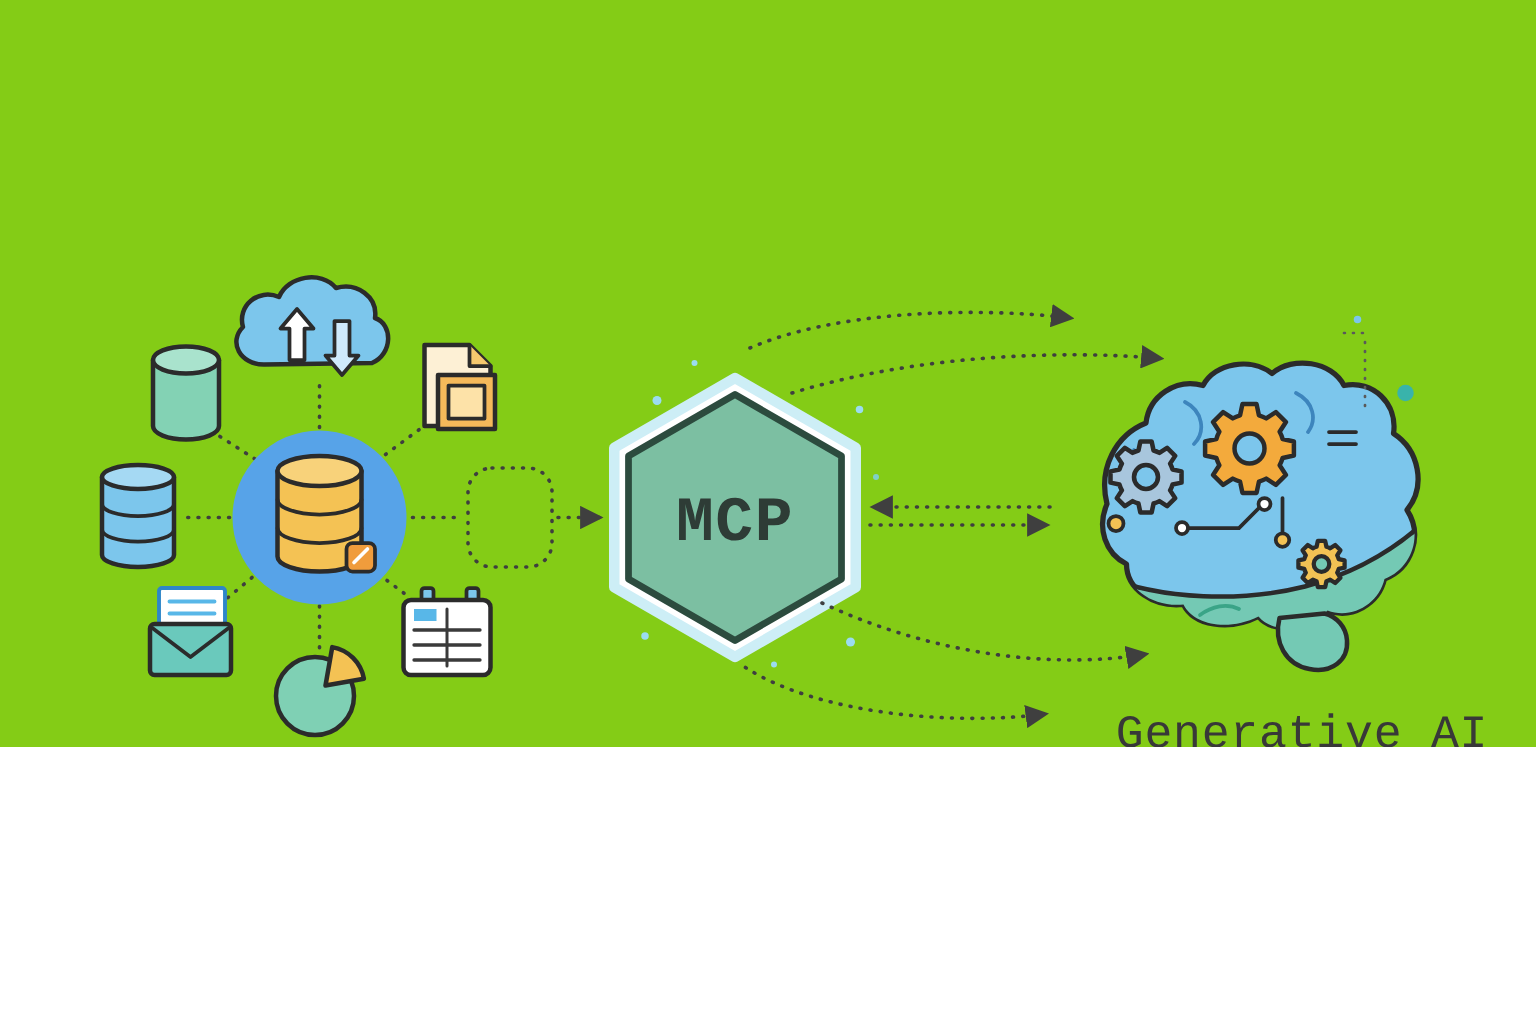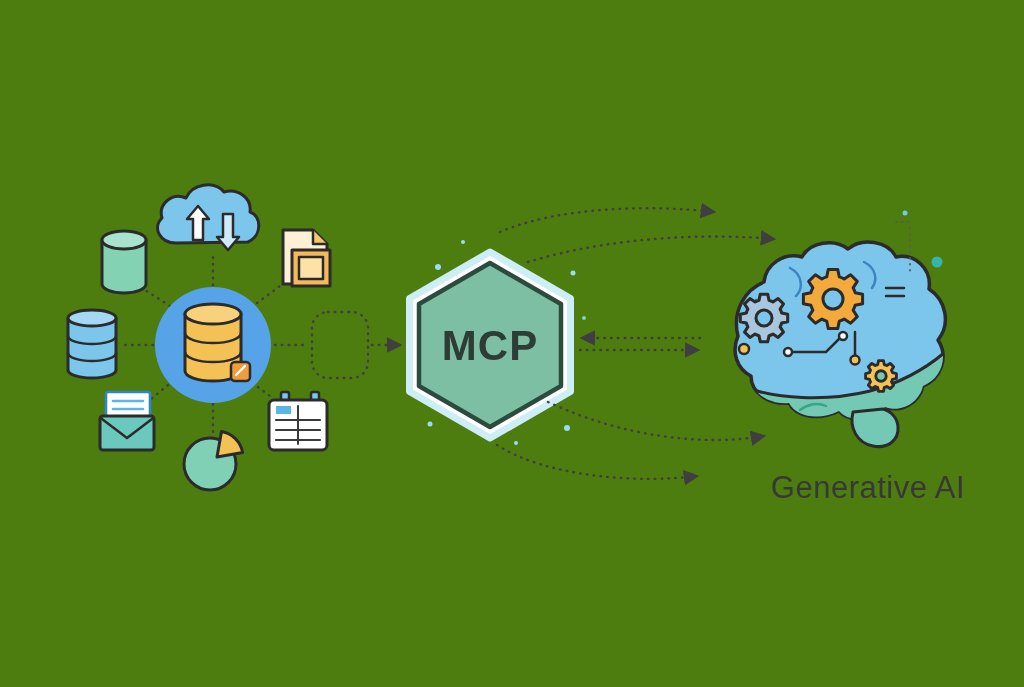--- a/index.html
+++ b/index.html
@@ -1,19 +1,19 @@
 <!DOCTYPE html>
 <html><head>
 <meta charset="utf-8">
 <style>
   html,body { margin:0; padding:0; background:#ffffff; }
   .canvas {
-    position:relative; width:1024px; height:687px; margin:0 auto;
-    background:#4d7c0f; overflow:hidden;
-    font-family:Liberation Sans, sans-serif;
+    position:relative; width:1024px; height:498px; margin:0 auto;
+    background:#84cc16; overflow:hidden;
+    font-family:Liberation Mono, monospace;
   }
   svg { display:block; }
   .dot-line  { fill:none; stroke:#3f3f3f; stroke-width:2.4; stroke-dasharray:0.6 6.2; stroke-linecap:round; }
   .dot-thin  { fill:none; stroke:#5a5a5a; stroke-width:1.8; stroke-dasharray:0.6 5.4; stroke-linecap:round; }
   .o3 { stroke:#2b2b2b; stroke-width:3; stroke-linejoin:round; stroke-linecap:round; }
   .o25 { stroke:#2b2b2b; stroke-width:2.5; stroke-linejoin:round; stroke-linecap:round; }
   .mcp-text { font-size:42px; font-weight:600; letter-spacing:1px; fill:#2e3c36; }
   .genai-text { font-size:31px; font-weight:500; letter-spacing:0.5px; fill:#383838; }
 </style>
 </head>

